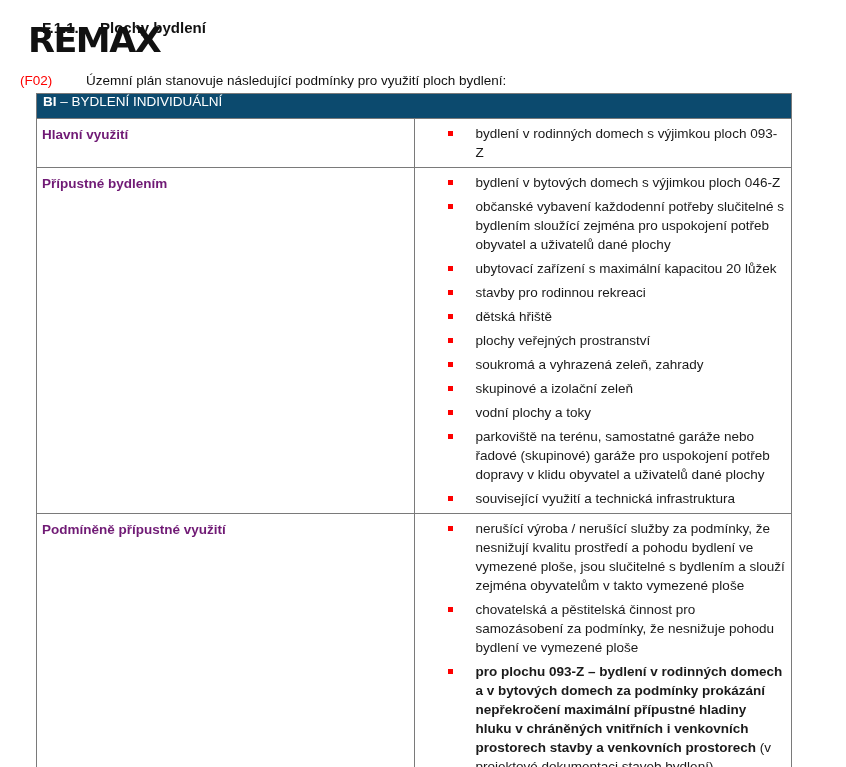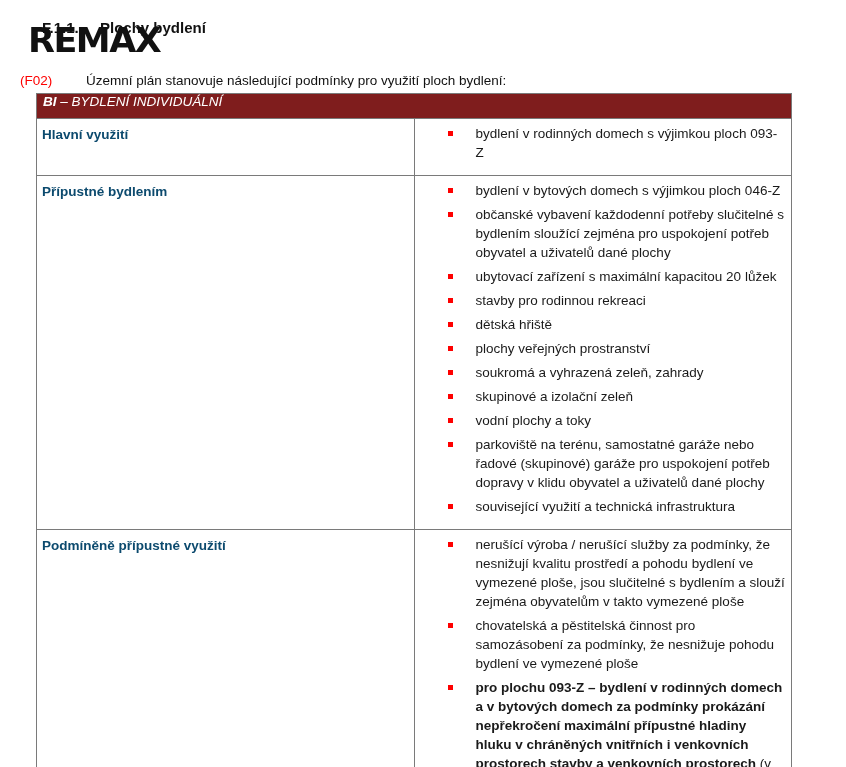--- a/index.html
+++ b/index.html
@@ -13,26 +13,26 @@
   .logo{position:absolute;left:28px;top:24px;font-family:"DejaVu Sans",sans-serif;
         font-weight:bold;font-size:35px;line-height:1;letter-spacing:-1.5px;color:#111;
         transform:scaleY(.95);transform-origin:top left;}
   .intro{position:absolute;left:20px;top:59px;font-size:13.5px;white-space:nowrap;color:#111;}
   .intro .ref{display:inline-block;width:66px;color:#fe0000;}
 
   
   table.zoning{position:absolute;left:36px;top:93px;width:756px;border-collapse:collapse;
                table-layout:fixed;}
   table.zoning th,table.zoning td{border:1px solid #7a7a7a;vertical-align:top;}
-  th.bar{background:#7f1d1d;color:#ffffff;font-weight:normal;text-align:left;
-         font-size:13.5px;height:24px;padding:0 0 0 6px;vertical-align:middle;font-style:italic;}
+  th.bar{background:#0c4a6e;color:#ffffff;font-weight:normal;text-align:left;
+         font-size:13.5px;height:24px;padding:0 0 0 6px;vertical-align:middle;}
   th.bar .code{font-weight:bold;}
-  td.lbl{width:201px;color:#0c4a6e;font-weight:bold;font-size:13.5px;
+  td.lbl{width:201px;color:#701a75;font-weight:bold;font-size:13.5px;
          padding:6px 6px 0 5px;line-height:19px;}
-  td.cnt{padding:5px 4px 8px 0;}
+  td.cnt{padding:5px 4px 0 0;}
   .item{display:flex;padding-left:33px;margin-bottom:5px;}
   .bullet{flex:none;width:5px;height:5px;background:#fe0000;margin-top:7px;}
   .itxt{flex:1;margin-left:23px;font-size:13.5px;line-height:19px;padding-right:2px;}
   .bb{font-weight:bold;}
 </style>
 </head>
 <body>
 
 <div class="page">
 

